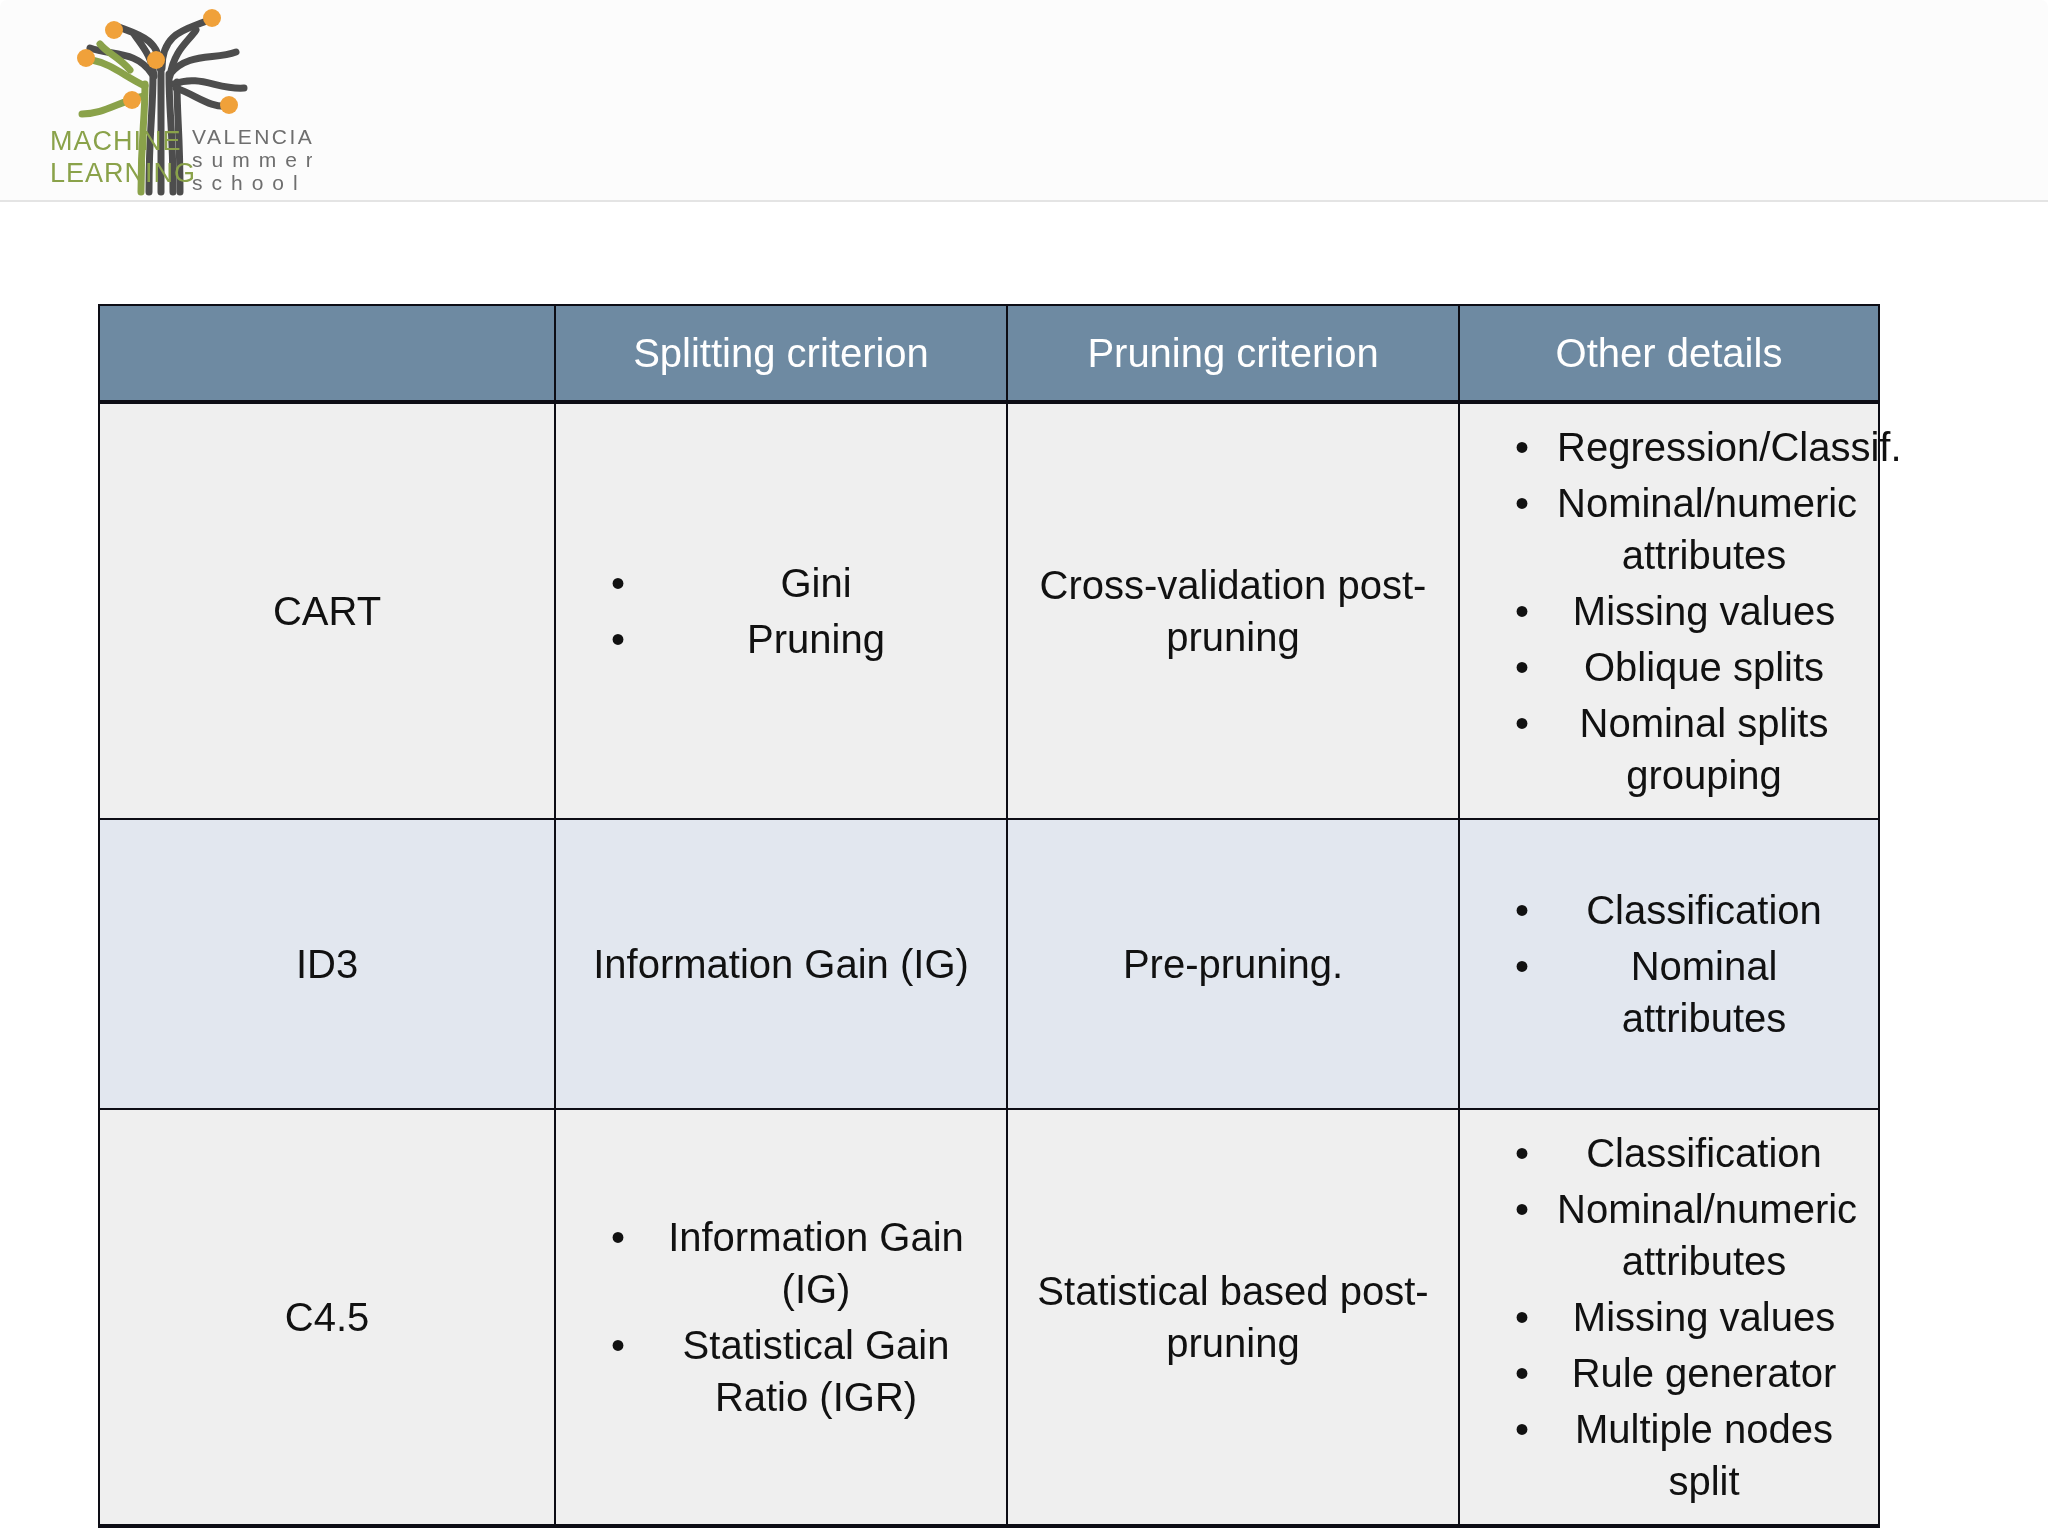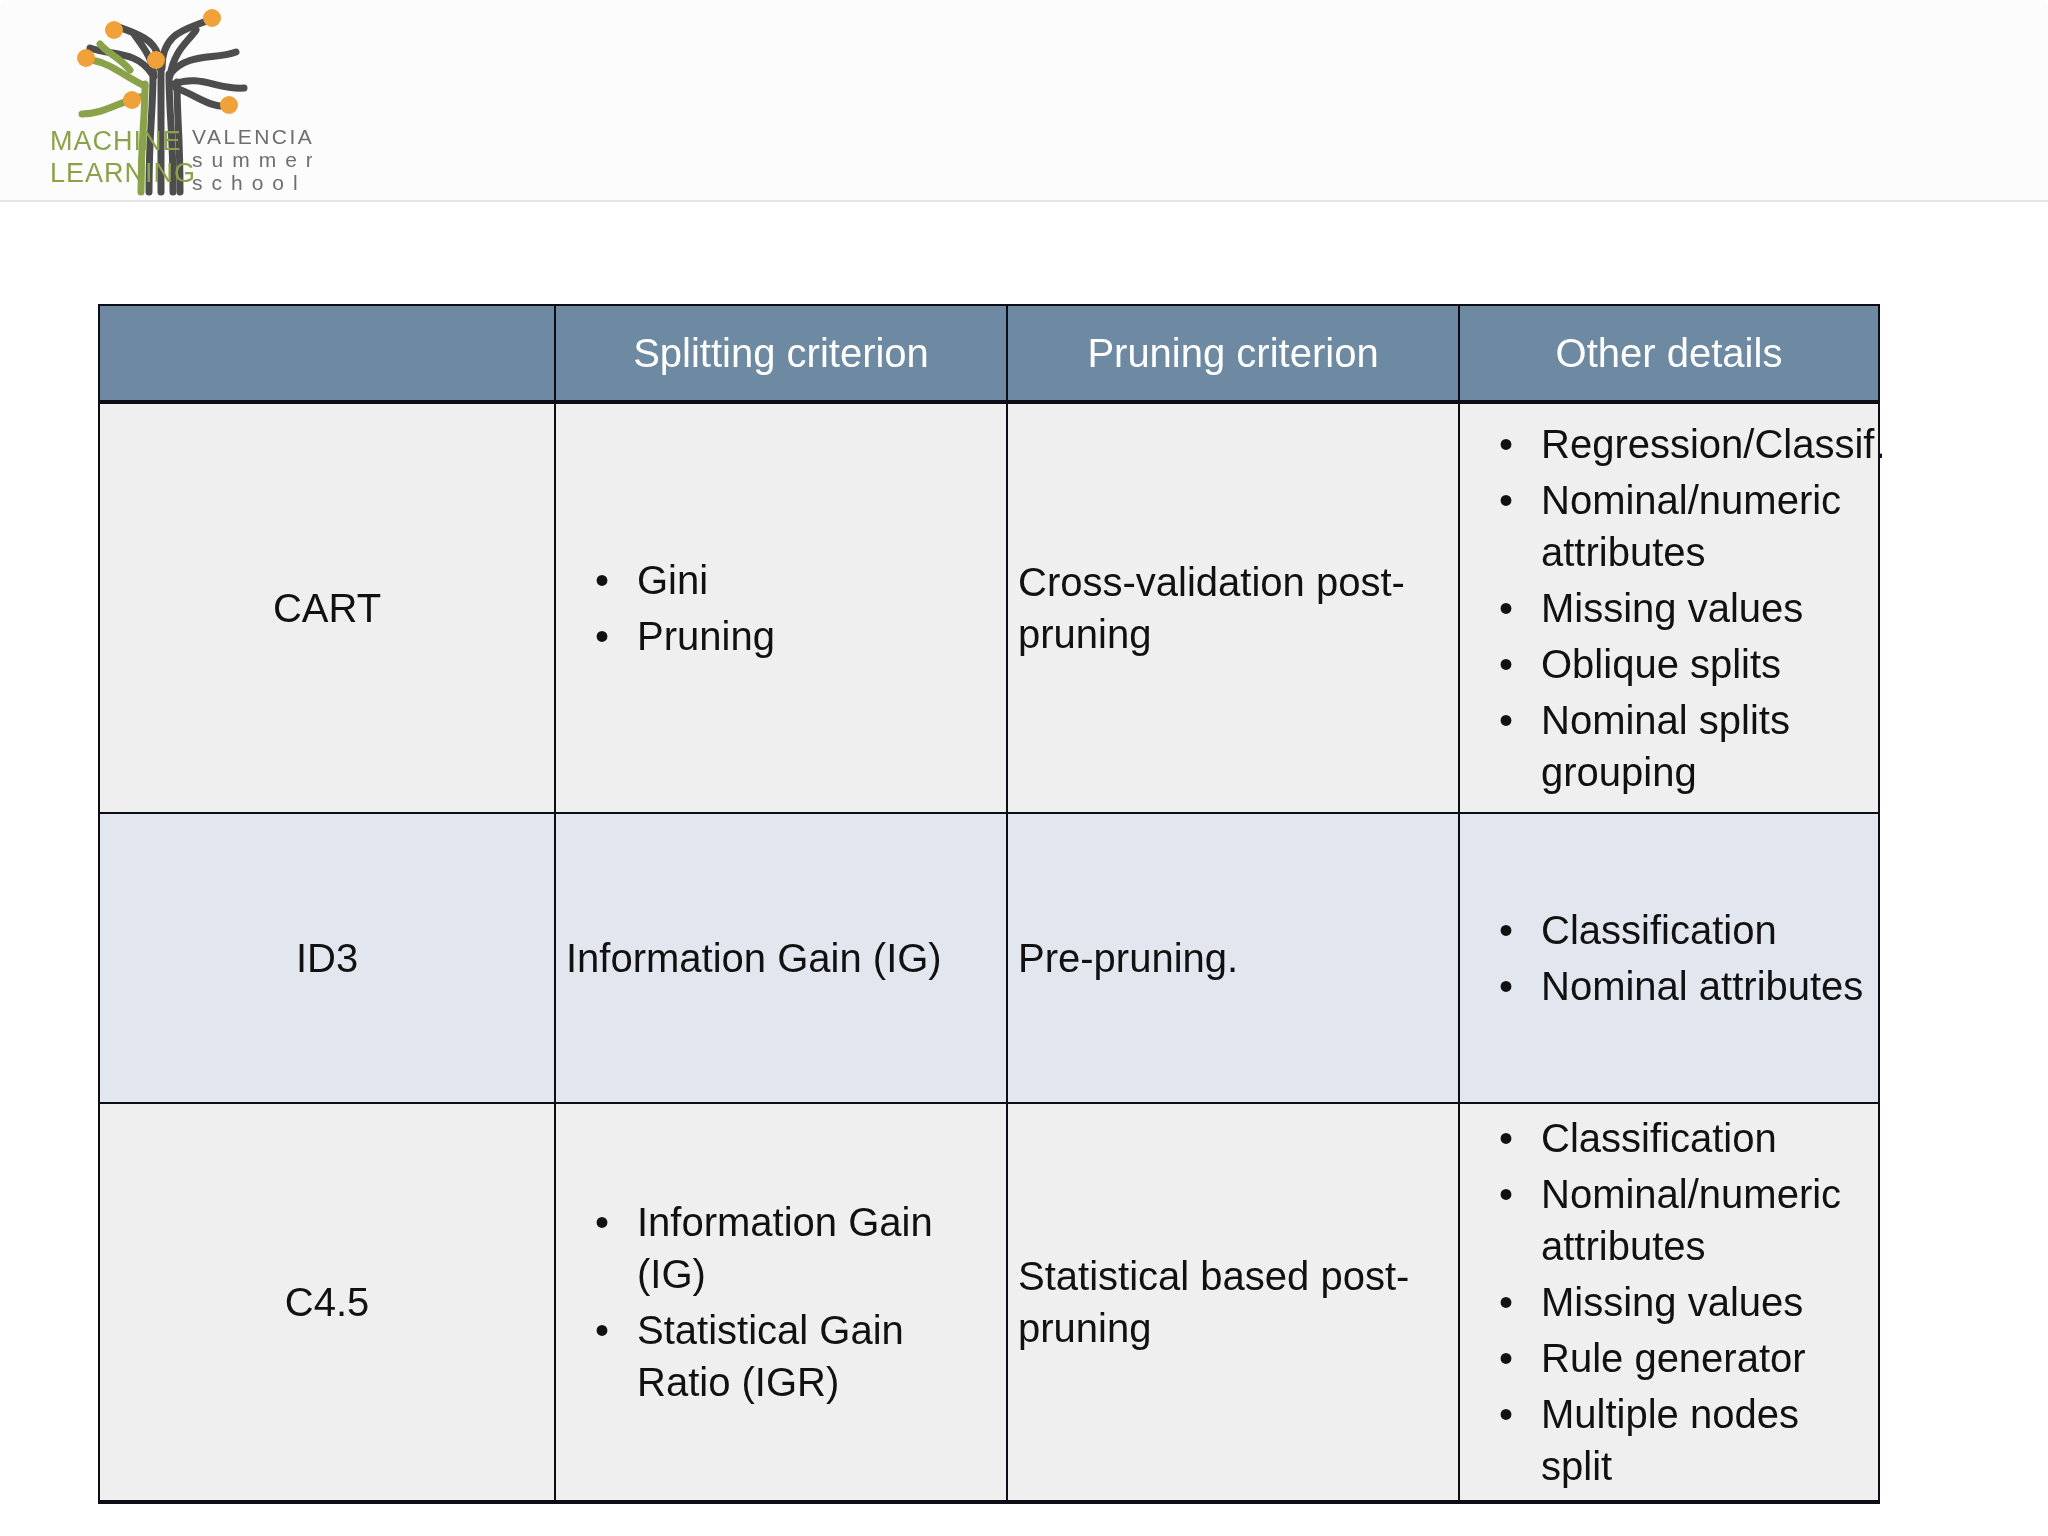--- a/index.html
+++ b/index.html
@@ -25,22 +25,22 @@
            border-bottom-width:4px;}
   .algo td{vertical-align:middle;font-size:40px;line-height:1.3;}
   .algo tr.row-light td{background:#efefef;}
   .algo tr.row-blue  td{background:#e2e7ef;}
   .algo tr:last-child td{border-bottom-width:4px;}
   tr.row-cart td{height:406px;}
   tr.row-id3  td{height:286px;}
   tr.row-c45  td{height:394px;}
 
   td.cell-name{text-align:center;}
-  td.cell-center{text-align:left;padding:0 10px;}
-  ul.bullets{list-style:none;margin:0;padding:0 10px 0 28px;}
+  td.cell-center{text-align:center;padding:0 10px;}
+  ul.bullets{list-style:none;margin:16px;padding:0 10px 0 28px;text-align:center;}
   ul.bullets li{position:relative;padding-left:52px;margin:4px 0;}
   ul.bullets li::before{content:"\2022";position:absolute;left:10px;top:0;}
 
   
   .t-green{fill:#8aa24a;font-family:"Liberation Sans",sans-serif;font-size:27px;letter-spacing:1px;}
   .t-gray1{fill:#6e6e6e;font-family:"Liberation Sans",sans-serif;font-size:21px;letter-spacing:2.5px;}
   .t-gray2{fill:#6e6e6e;font-family:"Liberation Sans",sans-serif;font-size:21px;letter-spacing:9px;}
 </style>
 </head>
 <body>

